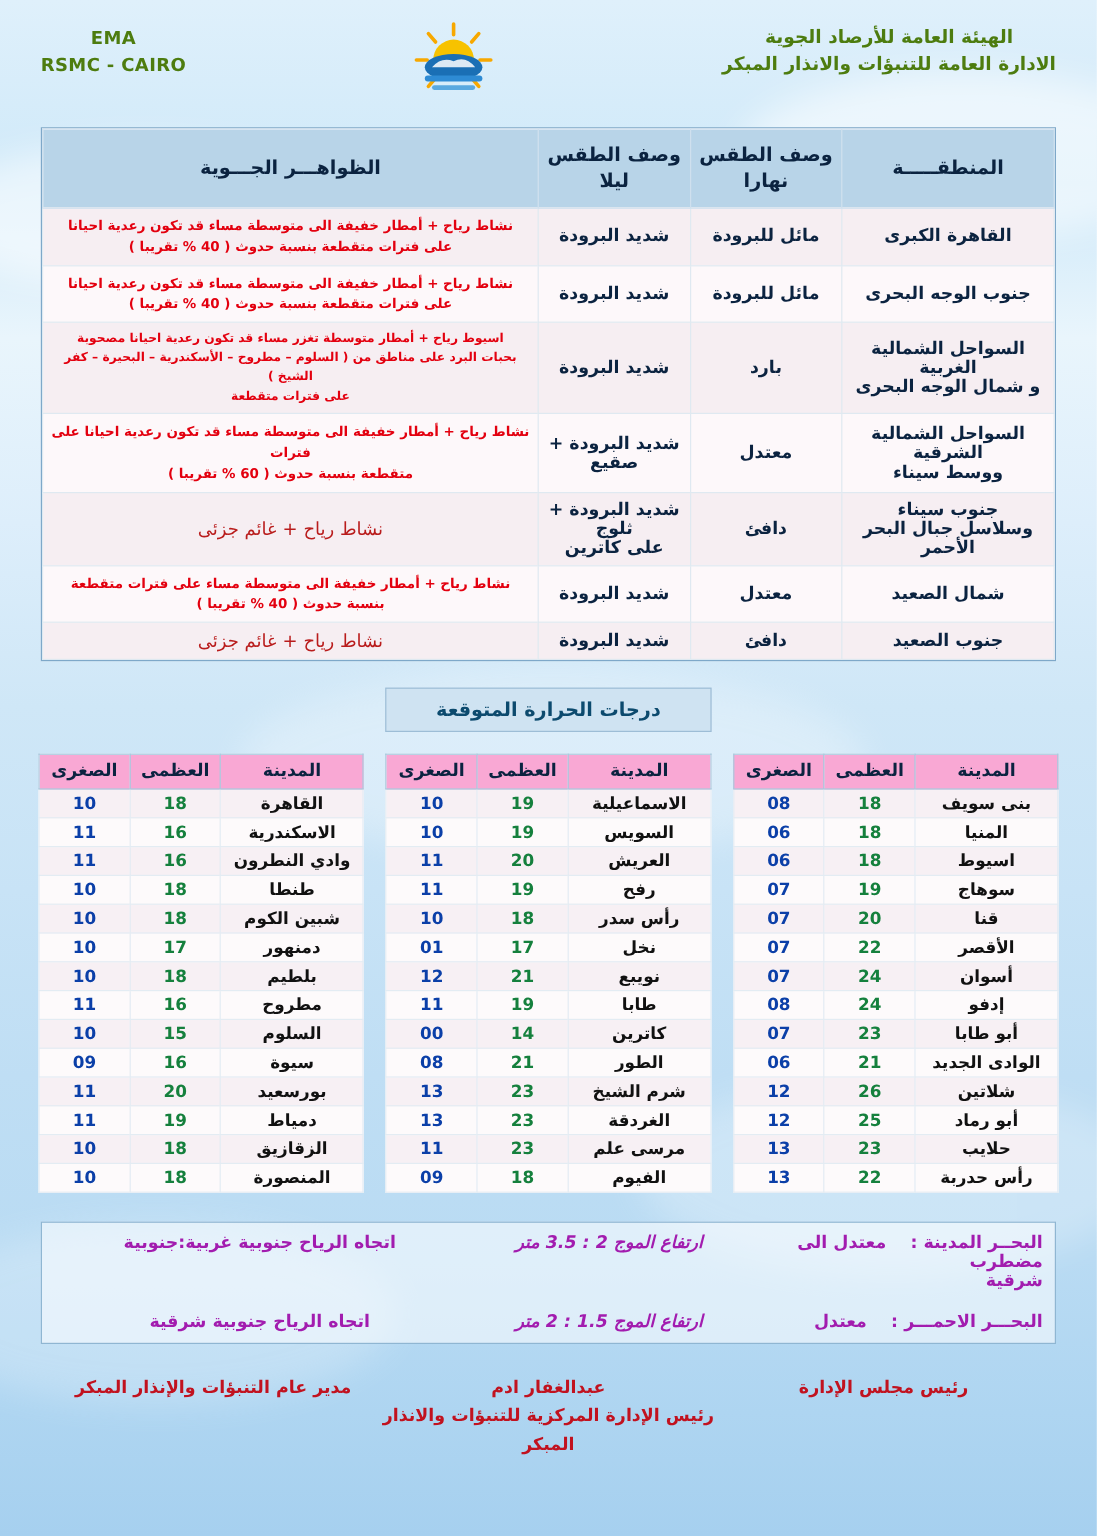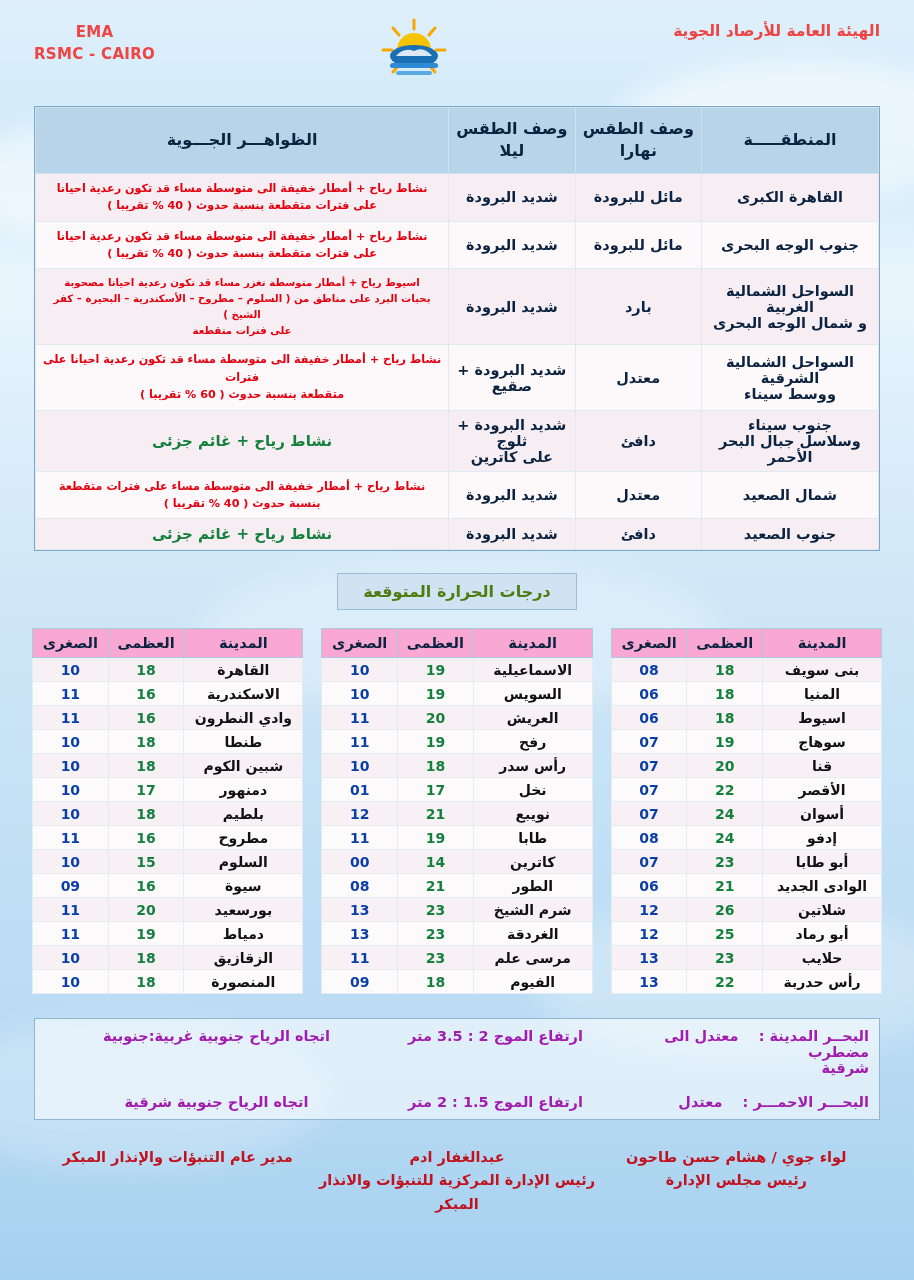--- a/index.html
+++ b/index.html
@@ -44,21 +44,21 @@
   
   .header {
     display: flex;
     align-items: flex-start;
     justify-content: space-between;
     height: 78px;
     padding: 6px 16px 0 16px;
   }
   .hdr-right, .hdr-left {
     text-align: center;
-    color: #ef4444;
+    color: #4d7c0f;
     font-weight: bold;
     line-height: 1.45;
   }
   .hdr-right { font-size: 15.5px; padding-top: 4px; }
   .hdr-left { font-size: 15px; padding-top: 6px; letter-spacing: .3px; }
 
   .logo {
     width: 92px;
     height: 72px;
     position: relative;
@@ -121,35 +121,35 @@
   .col-phen   { width: 49%; }
 
   .phen-red {
     color: #e3000f;
     font-size: 11.2px;
     font-weight: bold;
     line-height: 1.55;
   }
   .phen-red.small { font-size: 10.2px; }
   .phen-big {
-    color: #15803d;
+    color: #b91c1c;
     font-size: 15px;
-    font-weight: bold;
+    font-weight: normal;
   }
 
   
   .temps-banner {
     margin: 22px auto 0 auto;
-    width: 240px;
+    width: 272px;
     background: #cfe3f2;
     border: 1px solid #9dbdd6;
     text-align: center;
     font-size: 16px;
     font-weight: bold;
-    color: #4d7c0f;
+    color: #0c4a6e;
     padding: 8px 0;
   }
 
   
   .temp-row {
     display: flex;
     justify-content: space-between;
     gap: 18px;
     margin: 18px 14px 0 14px;
   }
@@ -197,21 +197,21 @@
     table-layout: fixed;
   }
   table.sea td {
     padding: 9px 10px;
     font-size: 14.5px;
     font-weight: bold;
     color: #a21caf;
     vertical-align: top;
   }
   table.sea td.lbl { width: 31%; }
-  table.sea td.wave { width: 26%; text-align: left; }
+  table.sea td.wave { width: 26%; text-align: center; font-style: italic; }
   table.sea td.wind { width: 43%; text-align: center; }
   .sea-sub { display:block; font-weight:bold; }
 
   
   .signs {
     display: flex;
     justify-content: space-between;
     margin: 26px 20px 0 20px;
     text-align: center;
     color: #c1121f;
@@ -228,20 +228,21 @@
 <div class="cloud" style="right:-80px; top:60px; width:380px; height:140px;"></div>
 <div class="cloud" style="left:200px; top:560px; width:520px; height:150px; opacity:.5;"></div>
 <div class="cloud" style="right:-40px; top:900px; width:420px; height:160px; opacity:.45;"></div>
 <div class="cloud" style="left:-70px; top:1020px; width:400px; height:150px; opacity:.4;"></div>
 
 <div class="page">
 
   <div class="header">
     <div class="hdr-right">
       <div>الهيئة العامة للأرصاد الجوية</div>
+      <div>الادارة العامة للتنبؤات والانذار المبكر</div>
     </div>
 
     <div class="logo">
       <svg width="92" height="72" viewBox="0 0 92 72" xmlns="http://www.w3.org/2000/svg">
         <g>
           <circle cx="46" cy="34" r="17" fill="#f7c200"></circle>
           <g stroke="#f7a800" stroke-width="3" stroke-linecap="round">
             <line x1="46" y1="4" x2="46" y2="13"></line>
             <line x1="25" y1="12" x2="31" y2="19"></line>
             <line x1="67" y1="12" x2="61" y2="19"></line>
@@ -661,21 +662,20 @@
           </td>
           <td class="wave">ارتفاع الموج  1.5 : 2  متر</td>
           <td class="wind">اتجاه الرياح  جنوبية شرقية</td>
         </tr>
       </tbody>
     </table>
   </div>
 
   <div class="signs">
     <div>
-      <div>لواء جوي / هشام حسن طاحون</div>
       <div>رئيس مجلس الإدارة</div>
     </div>
     <div>
       <div>عبدالغفار ادم</div>
       <div>رئيس الإدارة المركزية للتنبؤات والانذار المبكر</div>
     </div>
     <div>
       <div>مدير عام التنبؤات والإنذار المبكر</div>
     </div>
   </div>

